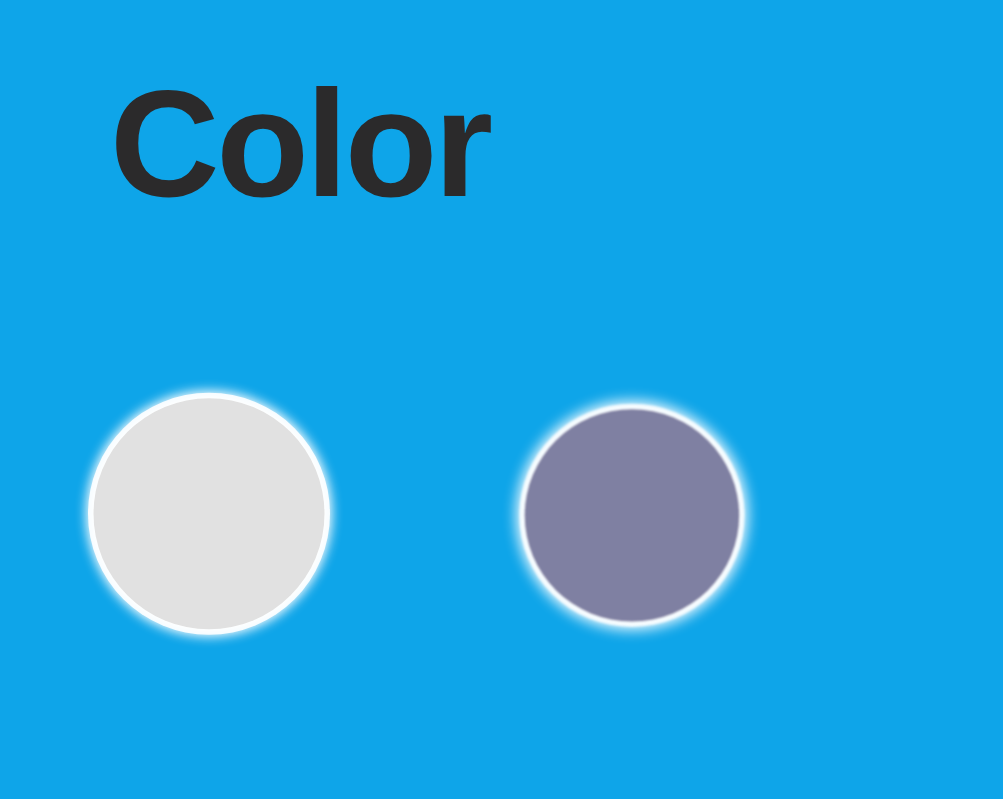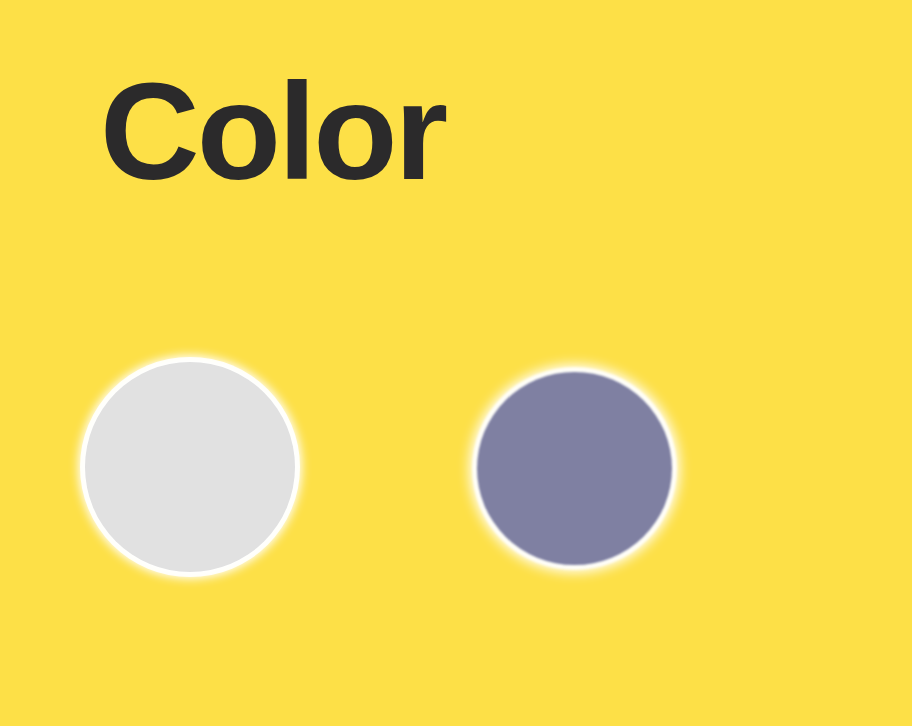--- a/index.html
+++ b/index.html
@@ -87,21 +87,21 @@
     box-shadow:
       0 0 0 5px rgba(255, 255, 255, 0.85),
       0 0 12px 8px rgba(255, 255, 255, 0.9),
       0 2px 12px rgba(0, 0, 0, 0.04);
     filter: blur(0.8px);
   }
 </style>
 </head>
 <body style="background: rgb(255, 255, 255);">
 
-<div class="screen" style="background: #fde047;">
+<div class="screen" style="background: #0ea5e9;">
 
   <h1 class="section-heading" style="color: rgb(43, 42, 43);">Color</h1>
 
   <div class="swatch-row">
 
     <div class="swatch swatch-neutral">
       <span class="swatch-dot" style="background: rgb(225, 225, 225);"></span>
     </div>
 
     <div class="swatch swatch-purple">

